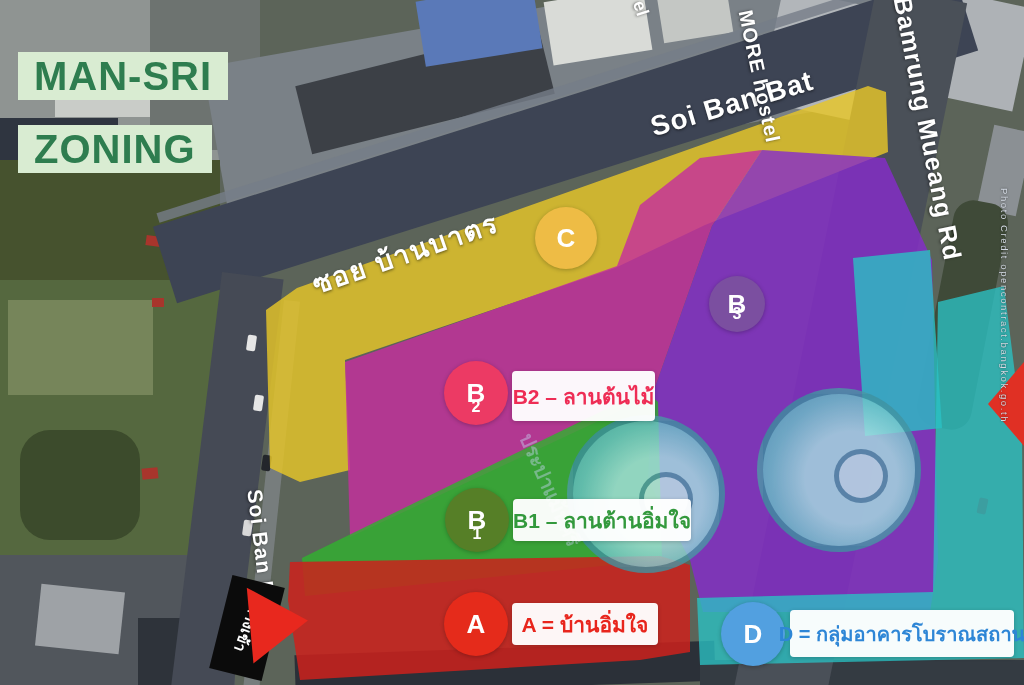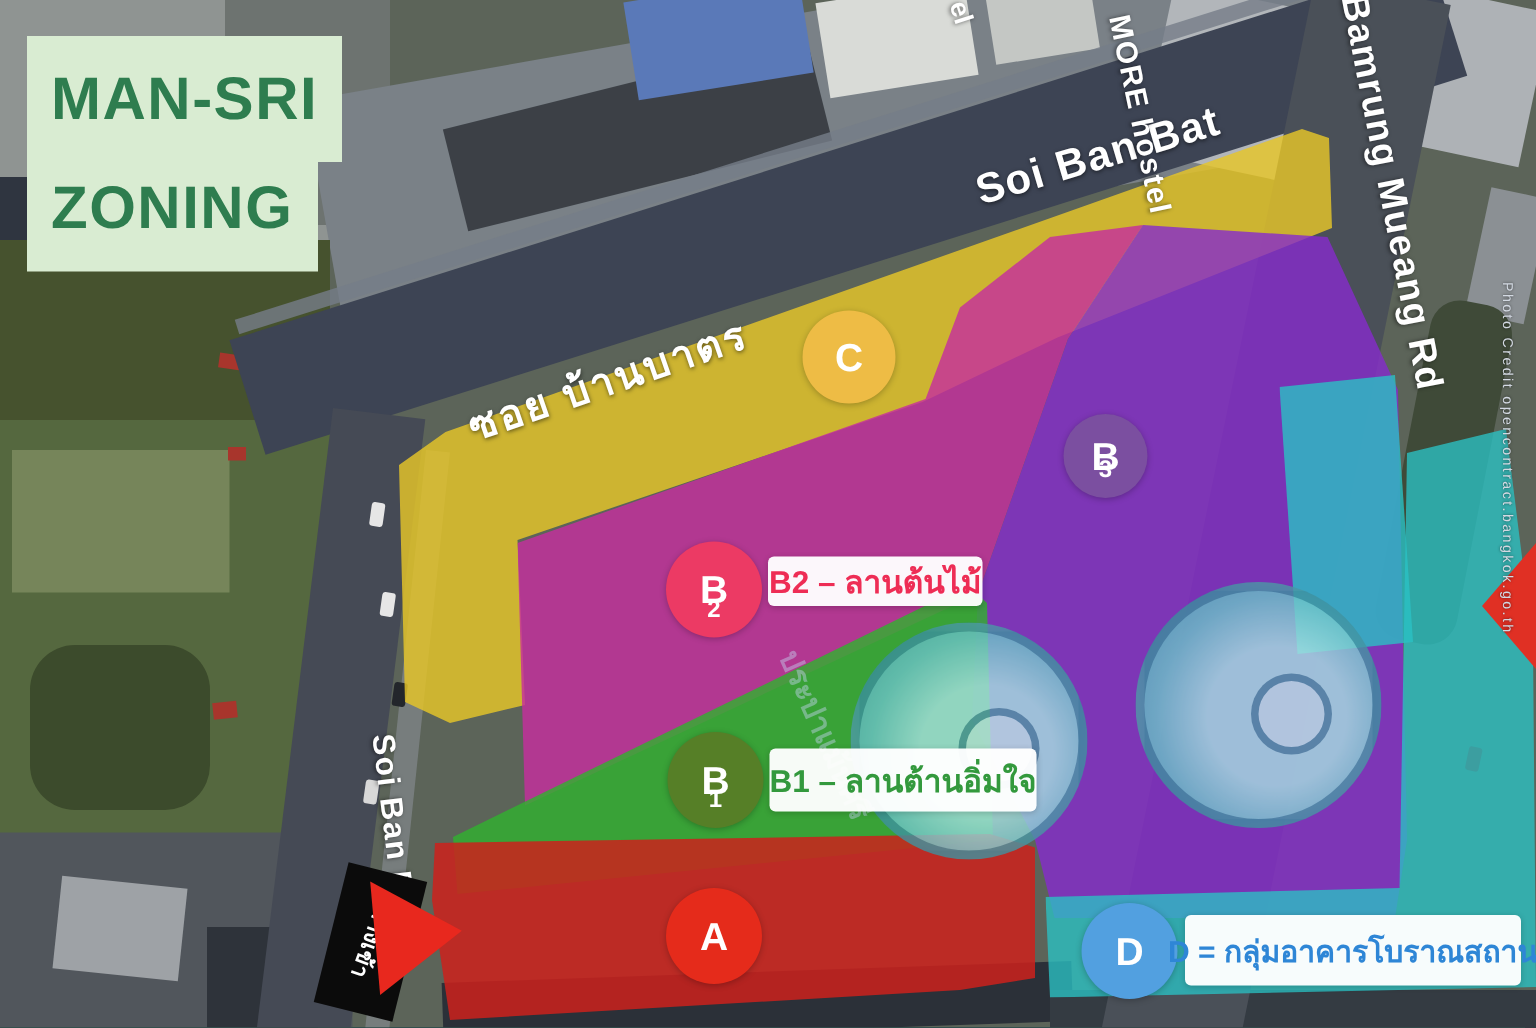--- a/index.html
+++ b/index.html
@@ -102,28 +102,28 @@
   .bd-b2{left:444px;top:361px;width:64px;height:64px;background:#ec3a64;}
   .bd-b1{left:445px;top:488px;width:64px;height:64px;background:#567f27;}
   .bd-a {left:444px;top:592px;width:64px;height:64px;background:#e52b1b;}
   .bd-d {left:721px;top:602px;width:64px;height:64px;background:#52a0e0;}
 
   .lbl{background:rgba(255,255,255,.96);border-radius:4px;
     display:flex;align-items:center;justify-content:center;
     font-weight:bold;white-space:nowrap;box-shadow:0 1px 4px rgba(0,0,0,.2);}
   .lb-c {left:601px;top:216px;width:154px;height:44px;font-size:20px;color:#f2b32c;}
   .lb-b3{left:779px;top:283px;width:192px;height:42px;font-size:20px;color:#5c2d85;}
-  .lb-b2{left:512px;top:371px;width:143px;height:33px;font-size:21px;color:#ee2d55;}
+  .lb-b2{left:512px;top:371px;width:143px;height:50px;font-size:21px;color:#ee2d55;}
   .lb-b1{left:513px;top:499px;width:178px;height:42px;font-size:21px;color:#33993d;}
   .lb-a {left:512px;top:603px;width:146px;height:42px;font-size:21px;color:#e8251c;}
   .lb-d {left:790px;top:610px;width:224px;height:47px;font-size:20px;color:#2e86d6;}
 
   
   .title-box{left:18px;background:#d9ecd2;color:#2e7d4f;font-weight:800;
-    font-size:40px;letter-spacing:1px;padding:20px 16px;line-height:1.1;}
+    font-size:40px;letter-spacing:1px;padding:2px 16px;line-height:1.1;margin-top:28px;}
   .title1{top:24px;}
   .title2{top:97px;}
 
   
   .flag{left:220px;top:580px;width:54px;height:96px;background:#0b0b0b;transform:rotate(14deg);}
   .flag-text{left:50%;top:50%;transform:translate(-50%,-50%) rotate(96deg);
     color:#fff;font-size:15px;font-weight:bold;white-space:nowrap;}
   .arrow-in{left:250px;top:585px;width:0;height:0;
     border-left:58px solid #e8281e;border-top:38px solid transparent;border-bottom:38px solid transparent;
     transform:rotate(-5deg);}
@@ -215,20 +215,21 @@
       <span>A</span>
       <span class="sub"></span>
     </div>
   <div class="badge bd-d">
       <span>D</span>
       <span class="sub"></span>
     </div>
 
   <div class="lbl lb-b2">B2 – ลานต้นไม้</div>
   <div class="lbl lb-b1">B1 – ลานต้านอิ่มใจ</div>
+  <div class="lbl lb-a">A = บ้านอิ่มใจ</div>
   <div class="lbl lb-d">D = กลุ่มอาคารโบราณสถาน</div>
 
   <div class="flag">
     <div class="flag-text">ทางเข้า</div>
   </div>
   <div class="arrow-in"></div>
   <div class="arrow-right-edge"></div>
 
   <div class="title-box title1">MAN-SRI</div>
   <div class="title-box title2">ZONING</div>

